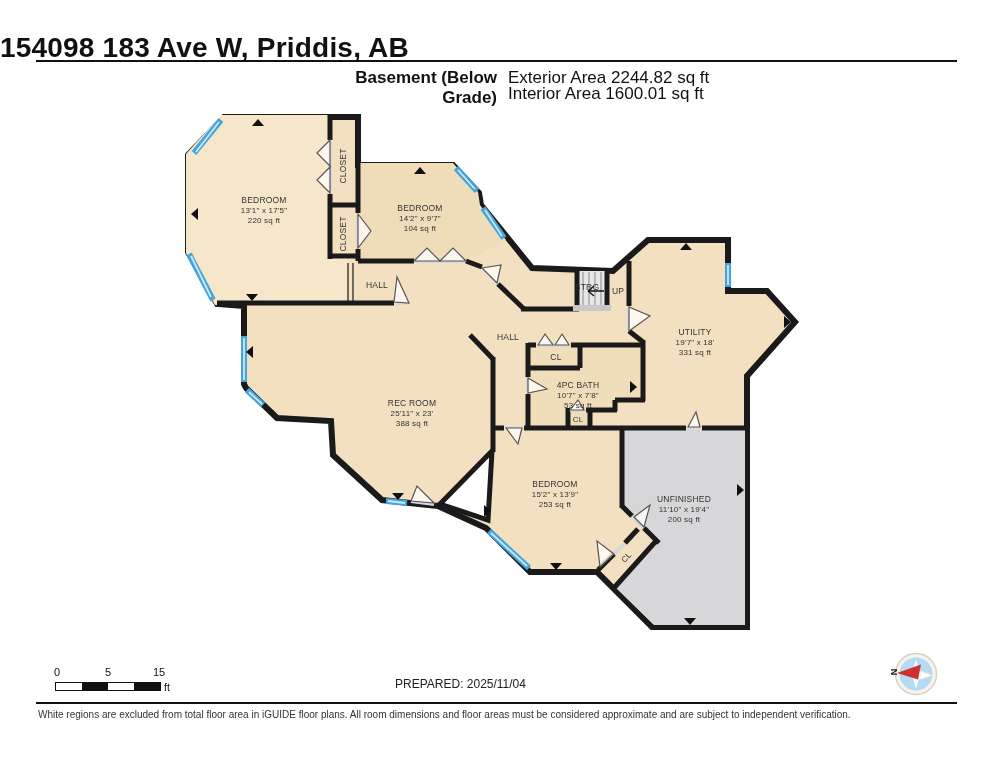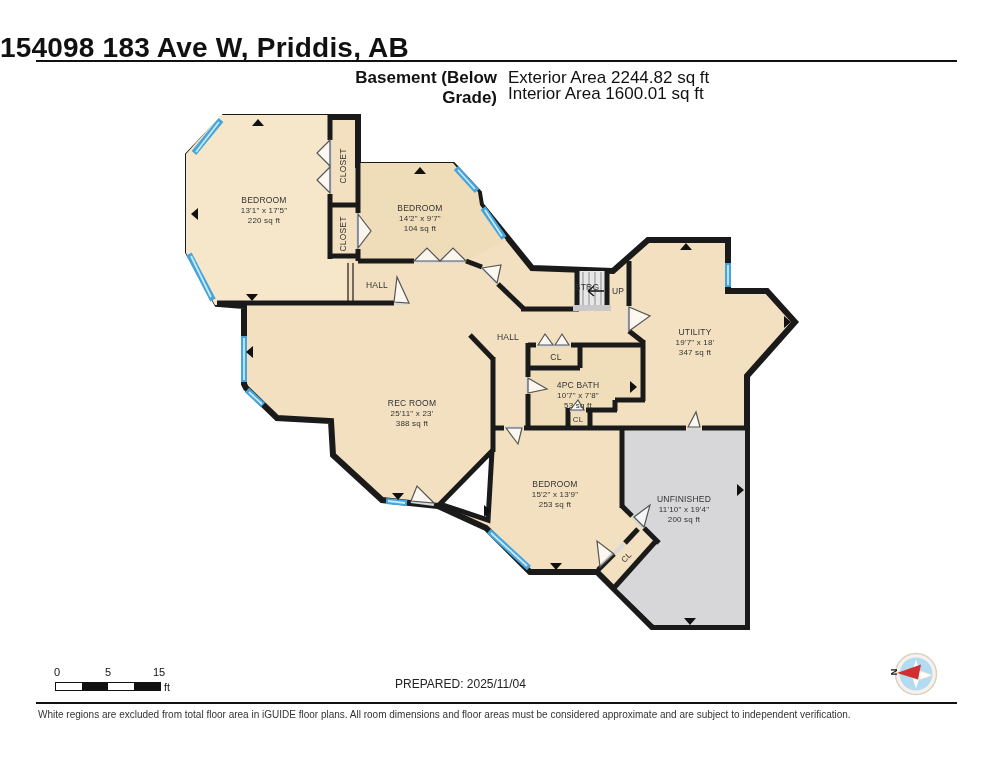--- a/index.html
+++ b/index.html
@@ -238,21 +238,21 @@
   </div>
   <div class="rm" style="left:618px;top:292px;">
     <div>UP</div>
   </div>
   <div class="rm" style="left:508px;top:338px;">
     <div>HALL</div>
   </div>
   <div class="rm" style="left:695px;top:343px;">
     <div>UTILITY</div>
     <div class="dims">19'7" x 18'</div>
-    <div class="area">347 sq ft</div>
+    <div class="area">331 sq ft</div>
   </div>
   <div class="rm" style="left:412px;top:414px;text-align:center;">
     <div>REC ROOM</div>
     <div class="dims">25'11" x 23'</div>
     <div class="area">388 sq ft</div>
   </div>
   <div class="rm" style="left:556px;top:358px;">
     <div>CL</div>
   </div>
   <div class="rm" style="left:578px;top:396px;">

